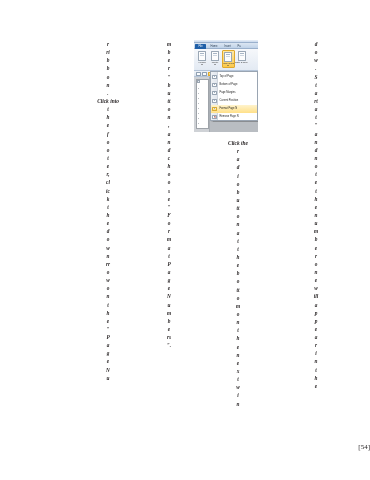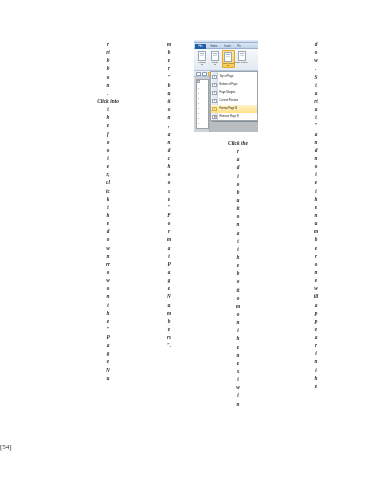--- a/index.html
+++ b/index.html
@@ -46,21 +46,21 @@
 
   
   #col1 .lead { position: relative; left: 0px; }
   #col3 .lead { position: relative; left: 0px; }
 
   
   .page-num {
     position: absolute;
     left: 0; right: 0;
     top: 443px;
-    text-align: left;
+    text-align: right;
     font-family: "Liberation Serif", serif;
     font-size: 7px;
     color: #231f20;
   }
 
   
   .shot {
     position: absolute;
     left: 194px;
     top: 40px;

